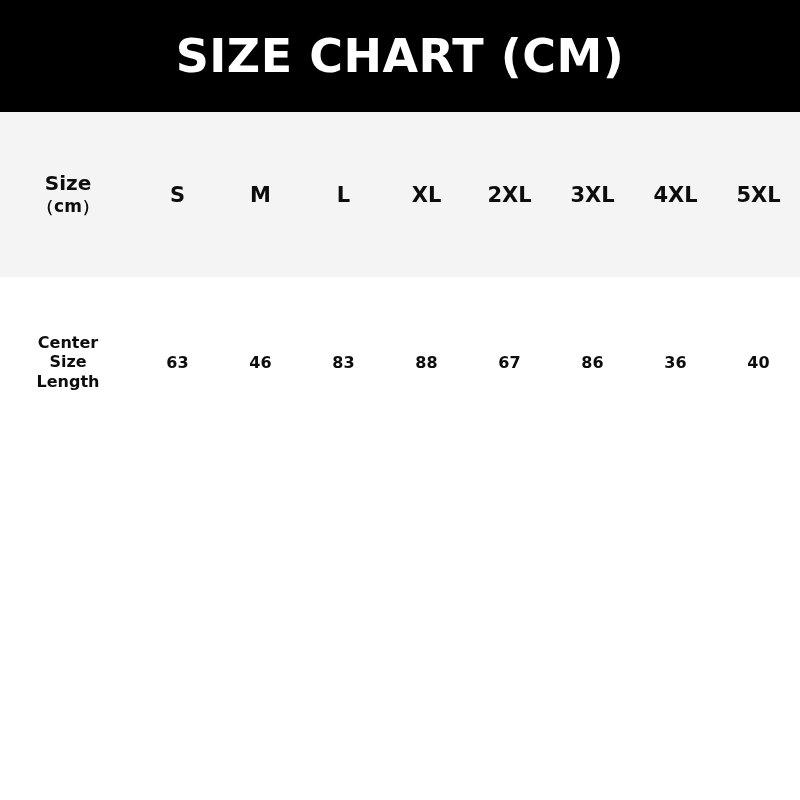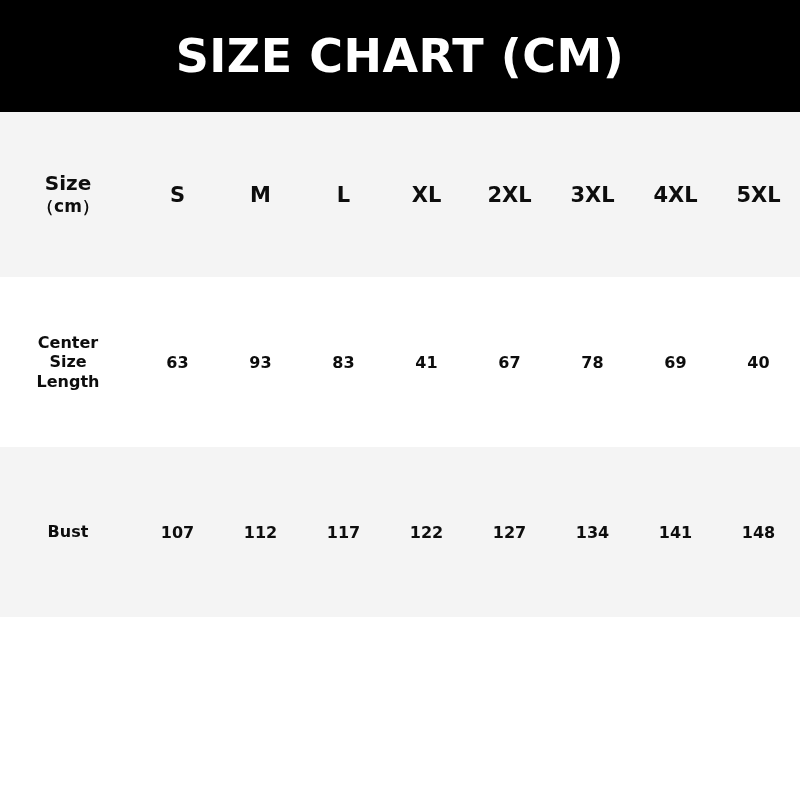--- a/index.html
+++ b/index.html
@@ -120,40 +120,27 @@
         <td>5XL</td>
       </tr>
 
       <tr class="row-data row-plain">
         <td class="label-cell">
           <div>Center</div>
           <div>Size</div>
           <div>Length</div>
         </td>
         <td>63</td>
-        <td>93</td>
+        <td>46</td>
         <td>83</td>
-        <td>41</td>
+        <td>88</td>
         <td>67</td>
-        <td>78</td>
-        <td>69</td>
+        <td>86</td>
+        <td>36</td>
         <td>40</td>
       </tr>
 
-      <tr class="row-data row-alt">
-        <td class="label-cell">
-          <div>Bust</div>
-        </td>
-        <td>107</td>
-        <td>112</td>
-        <td>117</td>
-        <td>122</td>
-        <td>127</td>
-        <td>134</td>
-        <td>141</td>
-        <td>148</td>
-      </tr>
 
     </tbody>
   </table>
 
   <div class="spacer-bottom"></div>
 </div>
 
 </body></html>

